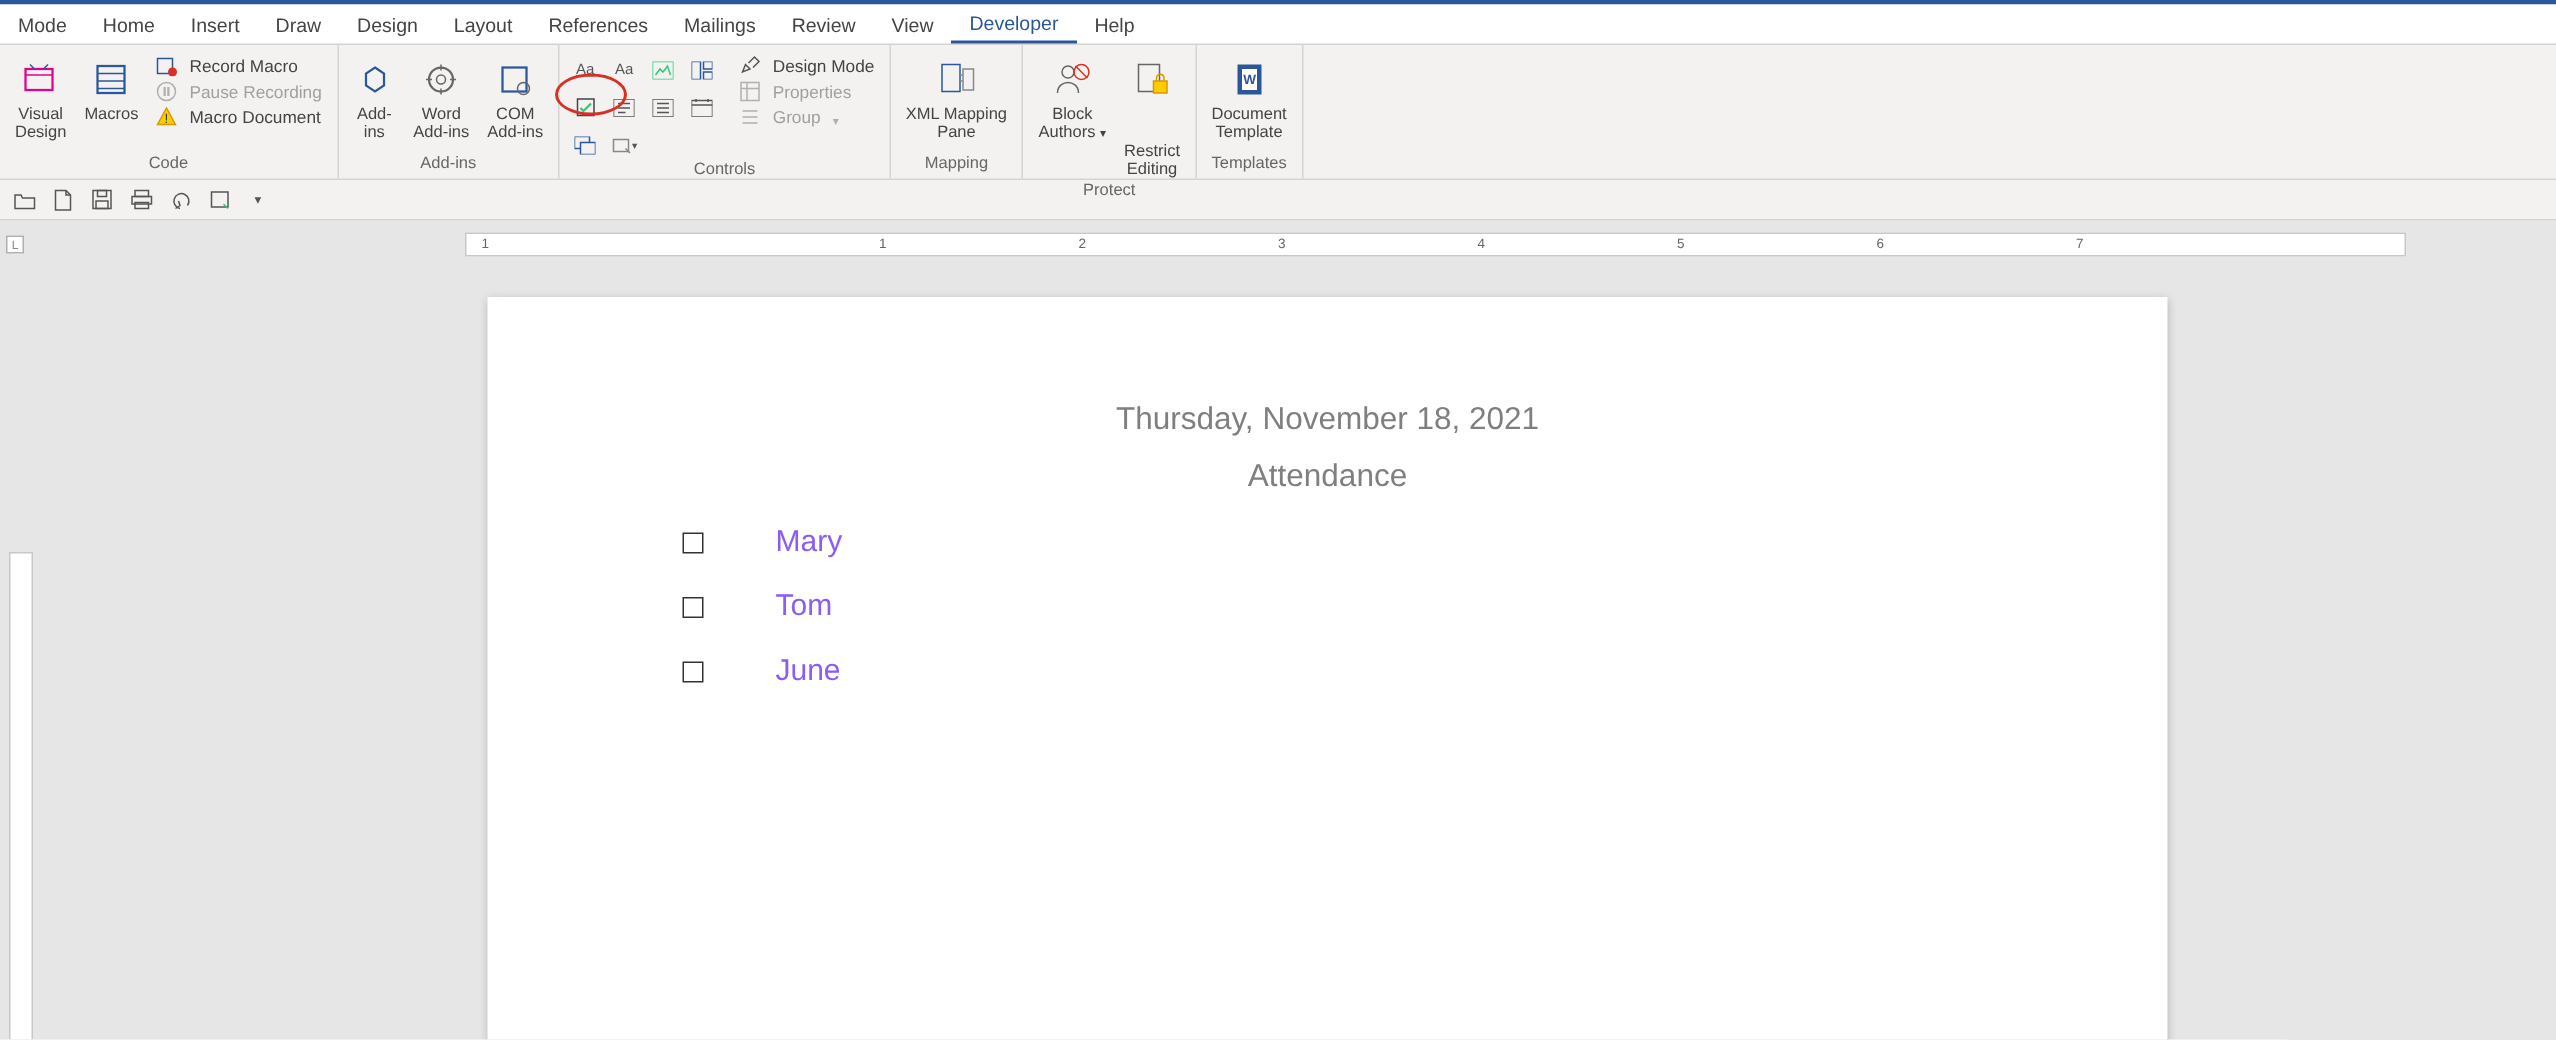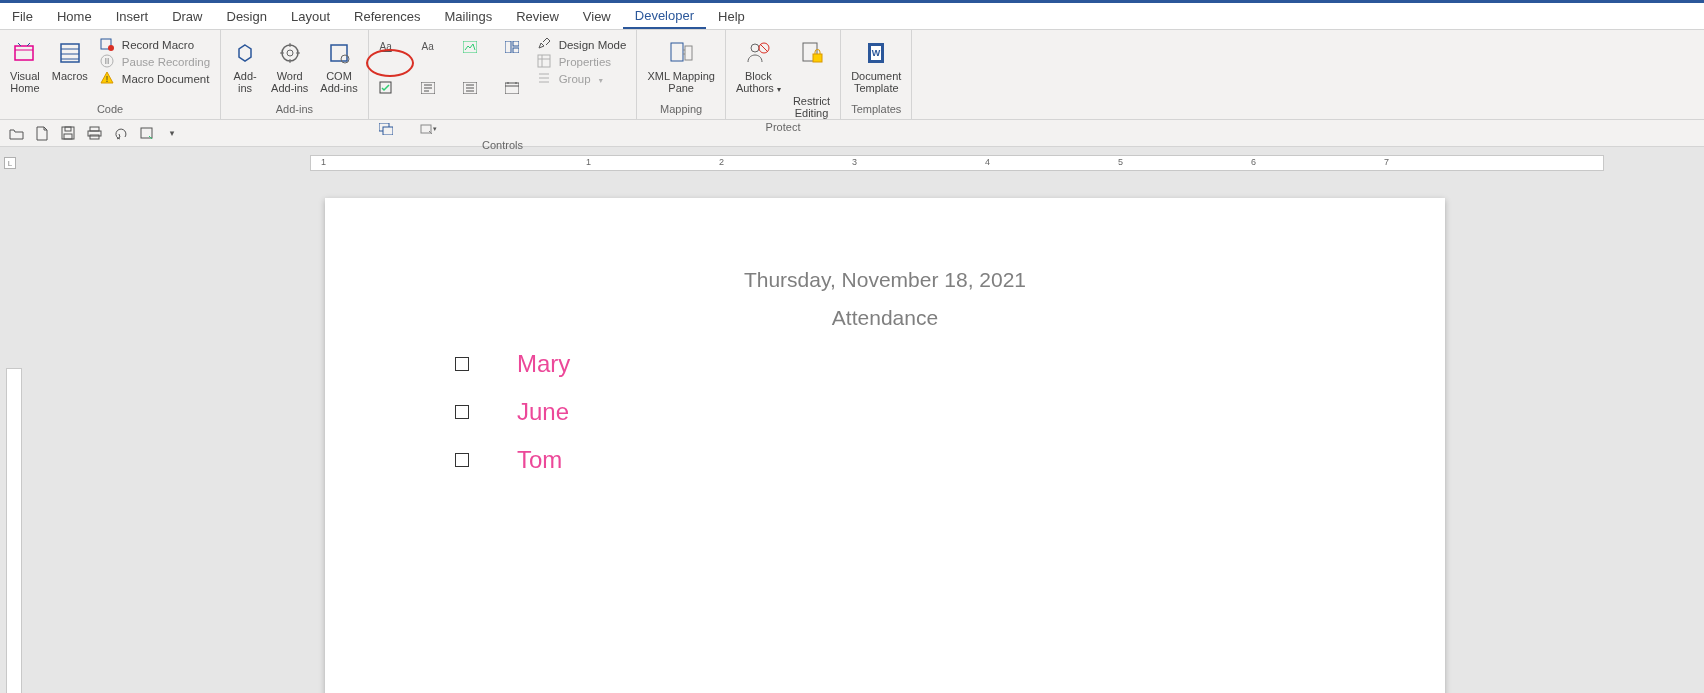--- a/index.html
+++ b/index.html
@@ -18,51 +18,51 @@
 
     .big-btn { display: flex; flex-direction: column; align-items: center; padding: 2px 4px; cursor: pointer; gap: 2px; }
     .big-btn .icn { width: 28px; height: 30px; display: flex; align-items: center; justify-content: center; }
     .big-btn .lbl { font-size: 11px; color: #444; text-align: center; line-height: 12px; }
 
     .col-btns { display: flex; flex-direction: column; gap: 1px; }
     .sm-btn { display: flex; align-items: flex-end; gap: 8px; font-size: 11.5px; color: #444; padding: 1px 4px; cursor: pointer; }
     .sm-btn.disabled { color: #a0a0a0; cursor: default; }
     .sm-icn { width: 14px; height: 14px; display: flex; align-items: center; justify-content: center; font-size: 11px; }
 
-    .ctrl-grid { display: grid; grid-template-columns: repeat(4, 22px); grid-auto-rows: 21px; gap: 20px; }
+    .ctrl-grid { display: grid; grid-template-columns: repeat(4, 22px); grid-auto-rows: 21px; gap: 4px; }
     .ctrl-cell { border: none; display: flex; align-items: center; justify-content: center; font-size: 10px; color: #555; cursor: pointer; }
 
     .annot { position: absolute; border: 2px solid #d93025; border-radius: 50%; width: 48px; height: 28px; pointer-events: none; }
 
     .qat { background: #f3f2f1; height: 27px; display: flex; align-items: center; padding: 0 8px; gap: 10px; border-bottom: 1px solid #d4d4d4; }
     .qat-icn { width: 16px; height: 16px; display:flex; align-items:center; justify-content:center; color:#555; cursor:pointer; }
 
     .ruler-corner { position:absolute; left:4px; top:157px; width:12px; height:12px; border:1px solid #b0b0b0; background:#fff; font-size:8px; display:flex; align-items:center; justify-content:center; color:#888;}
     .h-ruler { position: absolute; top: 155px; left: 310px; right: 100px; height: 16px; background: #fff; border:1px solid #c8c8c8; }
     .h-ruler::before{ content:''; position:absolute; left:0; right:0; top:50%; border-top:1px dashed transparent;}
     .v-ruler { position: absolute; top: 195px; left: 6px; width: 16px; height: 500px; background:#fff; border:1px solid #c8c8c8;}
 
     .page-area { position: absolute; left:0; right:0; top: 173px; bottom:0; background: #e6e6e6; overflow:hidden;}
     .page { position:absolute; left: 325px; top: 25px; width: 1120px; height: 560px; background: #fff; box-shadow: 0 2px 6px rgba(0,0,0,.25); padding: 70px 130px; }
 
     .doc-date { text-align:center; font-size: 21px; color: #7f7f7f; margin-bottom: 14px;}
     .doc-title { text-align:center; font-size: 21px; color: #7f7f7f; margin-bottom: 20px;}
     .doc-row { display:flex; align-items:center; margin-bottom: 20px; }
     .doc-check { width:14px; height:14px; border:1.5px solid #333; margin-right: 48px; cursor:pointer;}
-    .doc-name { font-size: 24px; color:#ec4899; }
+    .doc-name { font-size: 20px; color:#8b5cf6; }
 
     .ruler-num { position:absolute; top:1px; font-size:9px; color:#666;}
   </style>
 </head>
 <body>
 
 <div class="title-bar"></div>
 
 <div class="tabs">
-  <div class="tab">File</div>
+  <div class="tab">Mode</div>
   <div class="tab">Home</div>
   <div class="tab">Insert</div>
   <div class="tab">Draw</div>
   <div class="tab">Design</div>
   <div class="tab">Layout</div>
   <div class="tab">References</div>
   <div class="tab">Mailings</div>
   <div class="tab">Review</div>
   <div class="tab">View</div>
   <div class="tab active">Developer</div>
@@ -75,21 +75,21 @@
     <div class="group-body">
       <div class="big-btn">
         <div class="icn">
           <svg width="26" height="26">
               <rect x="3" y="6" width="18" height="14" fill="none" stroke="#e3008c" stroke-width="1.5"></rect>
               <path d="M3 10h18" stroke="#e3008c"></path>
               <path d="M6 3l3 3M18 3l-3 3" stroke="#2b579a"></path>
             </svg>
         </div>
         <div class="lbl" style="white-space:pre;">Visual
-Home</div>
+Design</div>
       </div>
       <div class="big-btn">
         <div class="icn">
           <svg width="26" height="26">
               <rect x="4" y="4" width="18" height="18" fill="none" stroke="#2b579a" stroke-width="1.5"></rect>
               <path d="M4 9h18M4 14h18M4 19h18" stroke="#2b579a"></path>
             </svg>
         </div>
         <div class="lbl">Macros</div>
       </div>
@@ -381,20 +381,20 @@
   <div class="v-ruler"></div>
   <div class="page">
     <div class="doc-date">Thursday, November 18, 2021</div>
     <div class="doc-title">Attendance</div>
     <div class="doc-row">
       <div class="doc-check"></div>
       <div class="doc-name">Mary</div>
     </div>
     <div class="doc-row">
       <div class="doc-check"></div>
-      <div class="doc-name">June</div>
+      <div class="doc-name">Tom</div>
     </div>
     <div class="doc-row">
       <div class="doc-check"></div>
-      <div class="doc-name">Tom</div>
+      <div class="doc-name">June</div>
     </div>
   </div>
 </div>
 
 </body></html>

